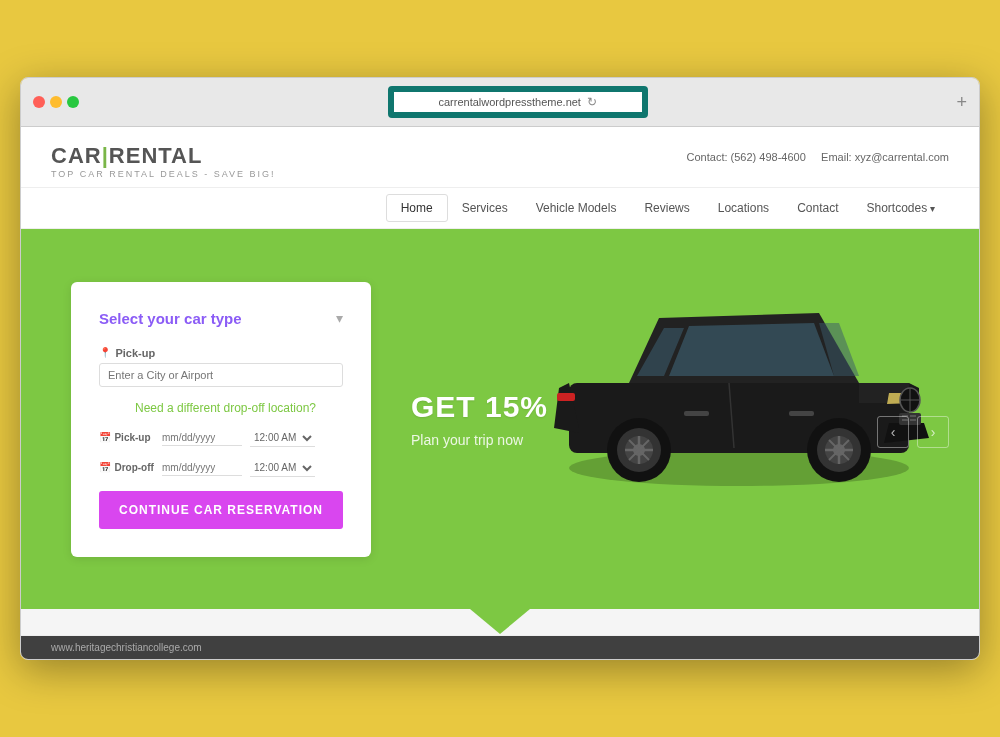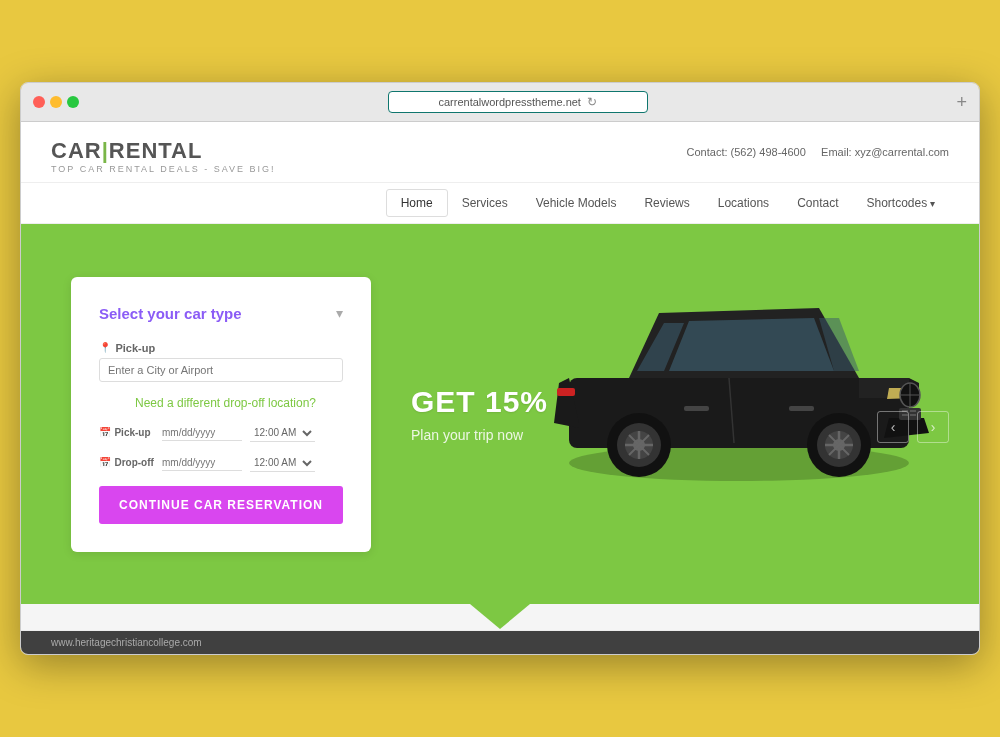--- a/index.html
+++ b/index.html
@@ -45,21 +45,21 @@
 
     .browser-url-bar {
       flex: 1;
       display: flex;
       justify-content: center;
       align-items: center;
     }
 
     .url-bar-inner {
       background: #fff;
-      border: 1px solid #0f766e;
+      border: 6px solid #0f766e;
       border-radius: 4px;
       padding: 3px 10px;
       font-size: 11px;
       color: #555;
       width: 260px;
       text-align: center;
       display: flex;
       align-items: center;
       justify-content: center;
       gap: 6px;

